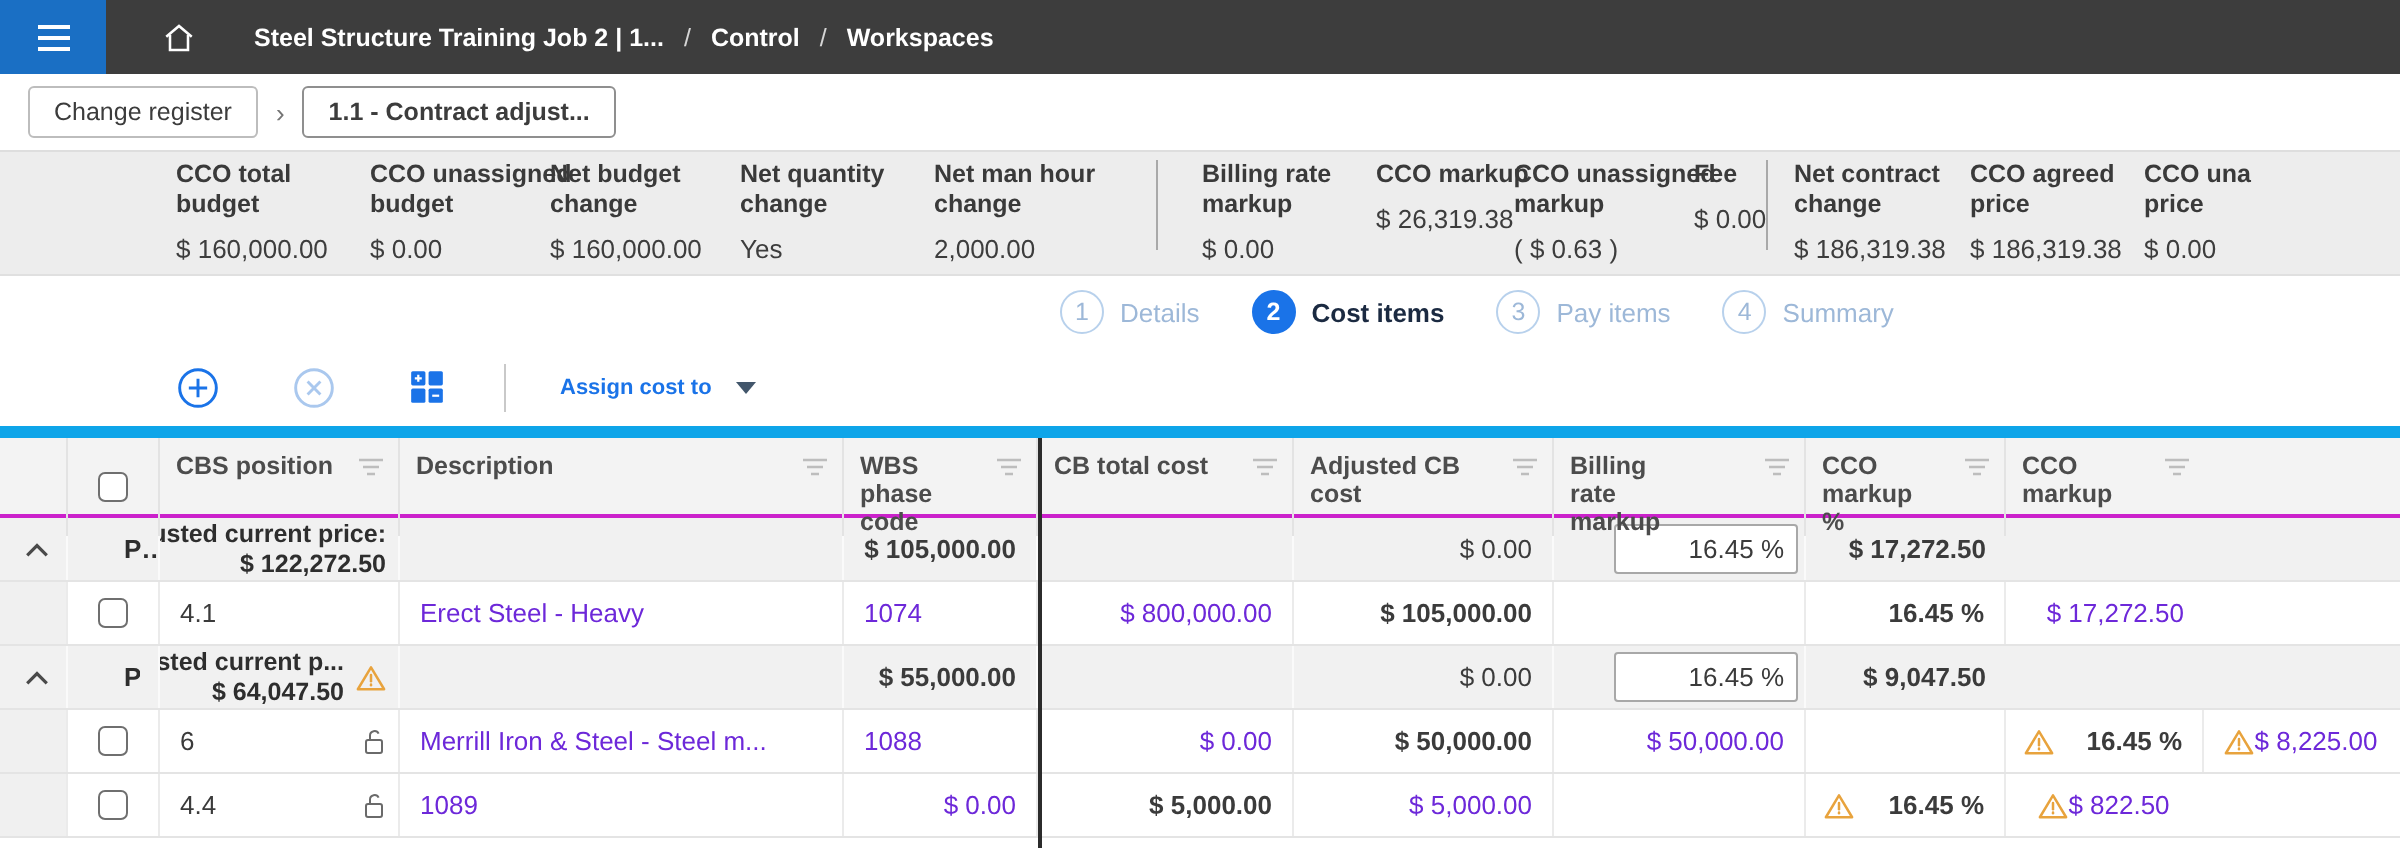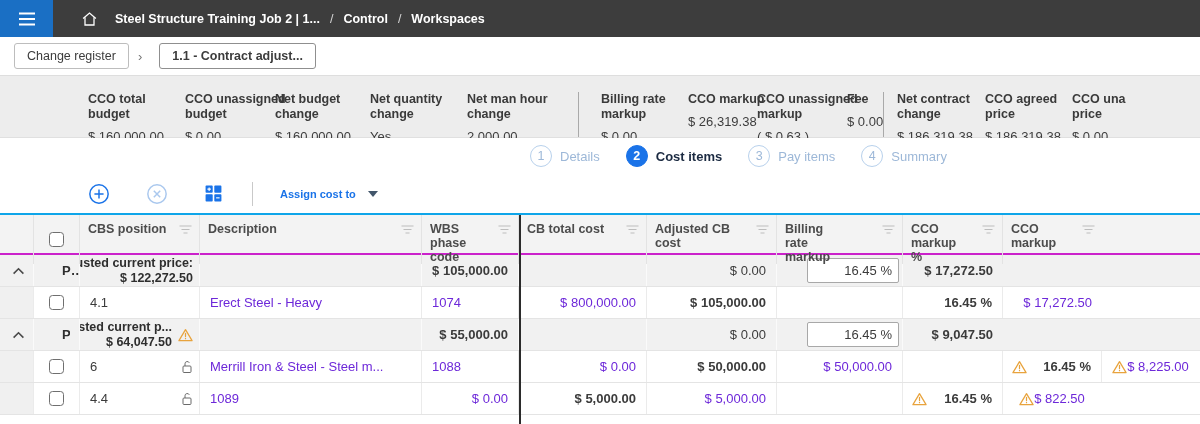--- a/index.html
+++ b/index.html
@@ -4,33 +4,33 @@
 <style>
   * { margin:0; padding:0; box-sizing:border-box; }
   html,body { width:1200px; height:424px; overflow:hidden; background:#fff;
               font-family:"Liberation Sans", sans-serif; color:#3b3b3b; }
   .page { width:1200px; height:424px; display:flex; flex-direction:column; }
 
   
   .topbar { height:37px; background:#3d3d3d; display:flex; align-items:center; flex:0 0 auto; }
   .menu-btn { width:53px; height:37px; background:#1a6fc4; display:flex; align-items:center; justify-content:center; cursor:pointer; }
   .home-btn { margin-left:27px; display:flex; align-items:center; cursor:pointer; }
-  .breadcrumb { margin-left:16px; display:flex; align-items:center; font-size:12.5px; font-weight:bold; color:#fff; }
+  .breadcrumb { margin-left:28px; display:flex; align-items:center; font-size:12.5px; font-weight:bold; color:#fff; }
   .breadcrumb .sep { margin:0 10px; font-weight:normal; color:#d6d6d6; }
 
   
   .tabs-row { height:38px; background:#fff; display:flex; align-items:center; padding-left:14px; flex:0 0 auto; }
   .chip { border:1px solid #bdbdbd; border-radius:3px; background:#fff; height:26px; display:flex; align-items:center;
           padding:12px 12px; font-size:12.5px; color:#3c3c3c; cursor:pointer; }
-  .chip.active { font-weight:bold; border-color:#8f8f8f;margin-left:8px; }
+  .chip.active { font-weight:bold; border-color:#8f8f8f; }
   .tab-chevron { margin:0 9px; color:#757575; font-size:13px; }
 
   
   .stats-bar { height:63px; background:#ededed; border-top:1px solid #dedede; border-bottom:1px solid #e0e0e0;
-               display:flex; align-items:flex-start; padding:16px 0 0 88px; flex:0 0 auto; }
+               display:flex; align-items:flex-start; padding:4px 0 0 88px; flex:0 0 auto; }
   .stat-label { font-size:12.5px; font-weight:bold; color:#3a3a3a; line-height:15px; white-space:pre; }
   .stat-value { margin-top:7px; font-size:13px; color:#3d3d3d; white-space:nowrap; }
   .stat-divider { width:1px; background:#a9a9a9; height:45px; margin-right:22px; flex:0 0 auto; }
   .stat-divider.d2 { margin-right:13px; }
   .s0{width:97px} .s1{width:90px} .s2{width:95px} .s3{width:97px} .s4{width:111px}
   .s5{width:87px} .s6{width:69px} .s7{width:90px} .s8{width:36px}
   .s9{width:88px} .s10{width:87px} .s11{flex:1}
 
   
   .stepper { height:36px; background:#fff; display:flex; align-items:center; padding-left:530px; flex:0 0 auto; }
@@ -45,21 +45,21 @@
   .toolbar { height:39px; background:#fff; display:flex; align-items:center; padding-left:88px; flex:0 0 auto; }
   .tool-btn { display:flex; align-items:center; justify-content:center; cursor:pointer; }
   .tb-gap { margin-left:36px; }
   .tool-divider { width:1px; height:24px; background:#c9c9c9; margin:0 27px 0 29px; }
   .assign { display:flex; align-items:center; cursor:pointer; }
   .assign-label { color:#1a73e8; font-weight:bold; font-size:11px; }
   .caret-down { width:0; height:0; border-left:5px solid transparent; border-right:5px solid transparent;
                 border-top:6px solid #42566b; margin-left:12px; }
 
   
-  .grid-wrap { position:relative; flex:1; background:#fff; border-top:2px solid #0ea5e9; overflow:hidden; }
+  .grid-wrap { position:relative; flex:1; background:#fff; border-top:6px solid #0ea5e9; overflow:hidden; }
   .vline { position:absolute; left:519px; top:0; bottom:0; width:2px; background:#2b2b2b; z-index:6; }
 
   .grid-row { display:grid; grid-template-columns:34px 46px 120px 222px 97px 128px 130px 126px 100px 99px 98px; }
 
   .ghead { height:40px; background:#f3f3f3; border-bottom:2px solid #cb21cb; }
   .hcell { position:relative; padding:7px 6px 0 8px; border-right:1px solid #e3e3e3; font-size:12.5px;
            font-weight:bold; color:#4c4c4c; line-height:14px; }
   .hcell:last-child { border-right:none; }
   .hcell .hlabel { display:inline-block; }
   .w-wbs{max-width:46px} .w-adj{max-width:86px} .w-new{max-width:92px}

